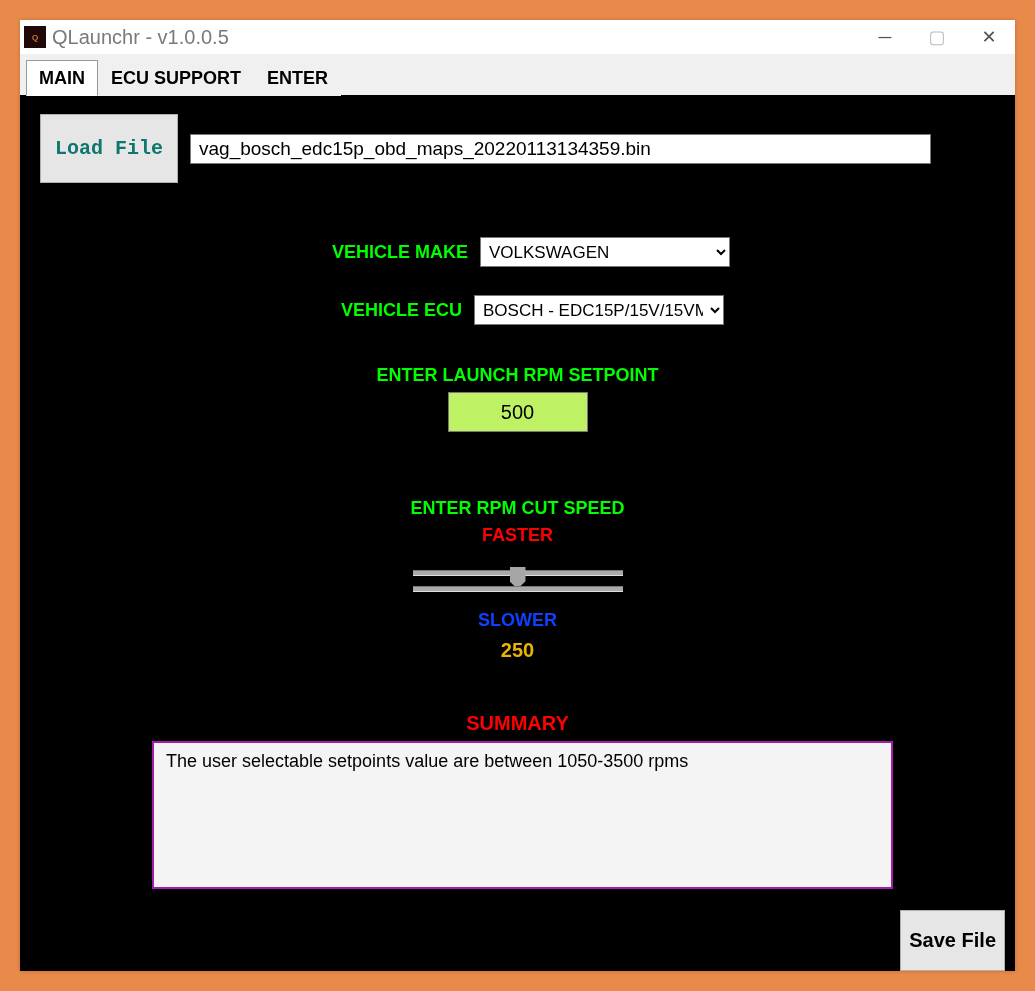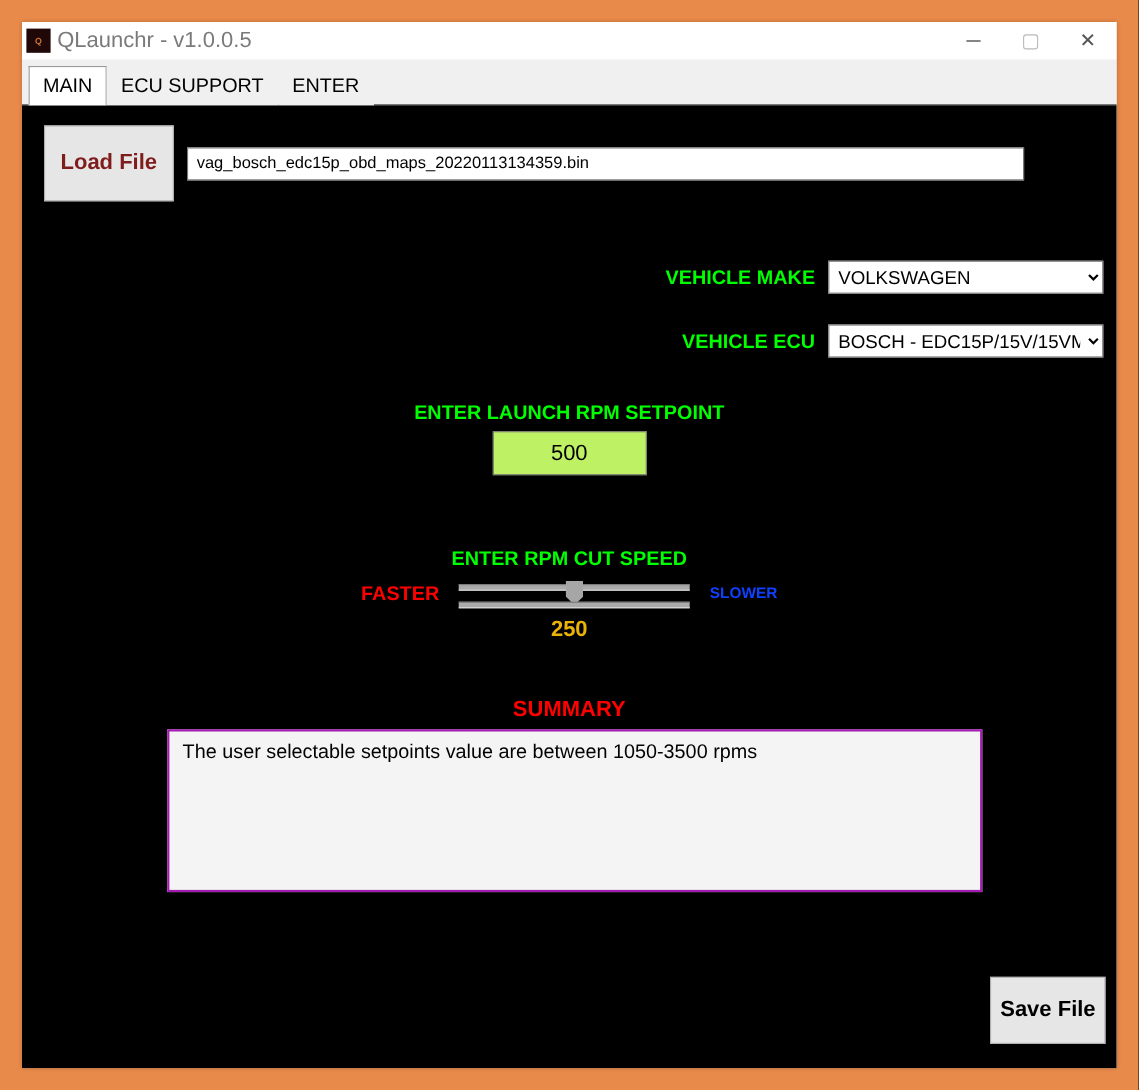--- a/index.html
+++ b/index.html
@@ -49,20 +49,21 @@
     color:#555;
     font-size:18px;
   }
   .tabs {
     display:flex;
     align-items:flex-end;
     background:#f0f0f0;
     padding: 6px 8px 0 6px;
     border-bottom: 1px solid #000;
     gap:0;
+    font-weight:bold;
   }
   .tab {
     padding: 7px 12px 6px 12px;
     font-size: 18px;
     color:#000;
     background:#f0f0f0;
     border:1px solid transparent;
     margin-bottom:-1px;
   }
   .tab.active {
@@ -82,39 +83,40 @@
     align-items:center;
     gap:12px;
     margin-left:8px;
   }
   .btn {
     background:#e6e6e6;
     border:1px solid #b0b0b0;
     padding: 22px 14px;
     font-size:20px;
     font-weight:bold;
-    color:#7f1d1d;
+    color:#0f766e;
     cursor:pointer;
+    font-family:Liberation Mono, monospace;
   }
   .file-input {
     flex:1;
     height:30px;
     background:#fff;
     border:1px solid #777;
     padding:4px 8px;
-    font-size:15px;
+    font-size:19px;
     margin-right:72px;
   }
   .form-grid {
     margin-top:54px;
   }
   .form-row {
     display:flex;
     align-items:center;
-    justify-content:flex-end;
+    justify-content:flex-start;
     gap:12px;
     margin-bottom:26px;
     padding-left:300px;
     margin-top:28px;
   }
   .green-label {
     color:#00ff00;
     font-weight:bold;
     font-size:18px;
     text-align:right;
@@ -149,23 +151,24 @@
   .cut-block {
     margin-top:66px;
     text-align:center;
   }
   .slider-row {
     display:flex;
     align-items:center;
     justify-content:center;
     gap:18px;
     margin-top:6px;
+    flex-direction:column;
   }
   .faster { color:#ff0000; font-weight:bold; font-size:18px; }
-  .slower { color:#1040ff; font-weight:bold; font-size:14px; }
+  .slower { color:#1040ff; font-weight:bold; font-size:18px; }
   .slider-wrap {
     width:210px;
     position:relative;
     padding-top:6px;
   }
   .slider-track {
     height:6px;
     background:#aaa;
     border-top:1px solid #777;
     border-bottom:1px solid #ddd;
@@ -200,21 +203,21 @@
     border:2px solid #a21caf;
     margin:6px 110px 0 120px;
     height:148px;
     padding:8px 12px;
     font-size:18px;
     text-align:left;
   }
   .save-btn {
     position:absolute;
     right:10px;
-    bottom:22px;
+    bottom:0;
     background:#e6e6e6;
     border:1px solid #b0b0b0;
     padding:18px 8px;
     font-size:20px;
     font-weight:bold;
     cursor:pointer;
   }
 </style>
 </head>
 <body>

